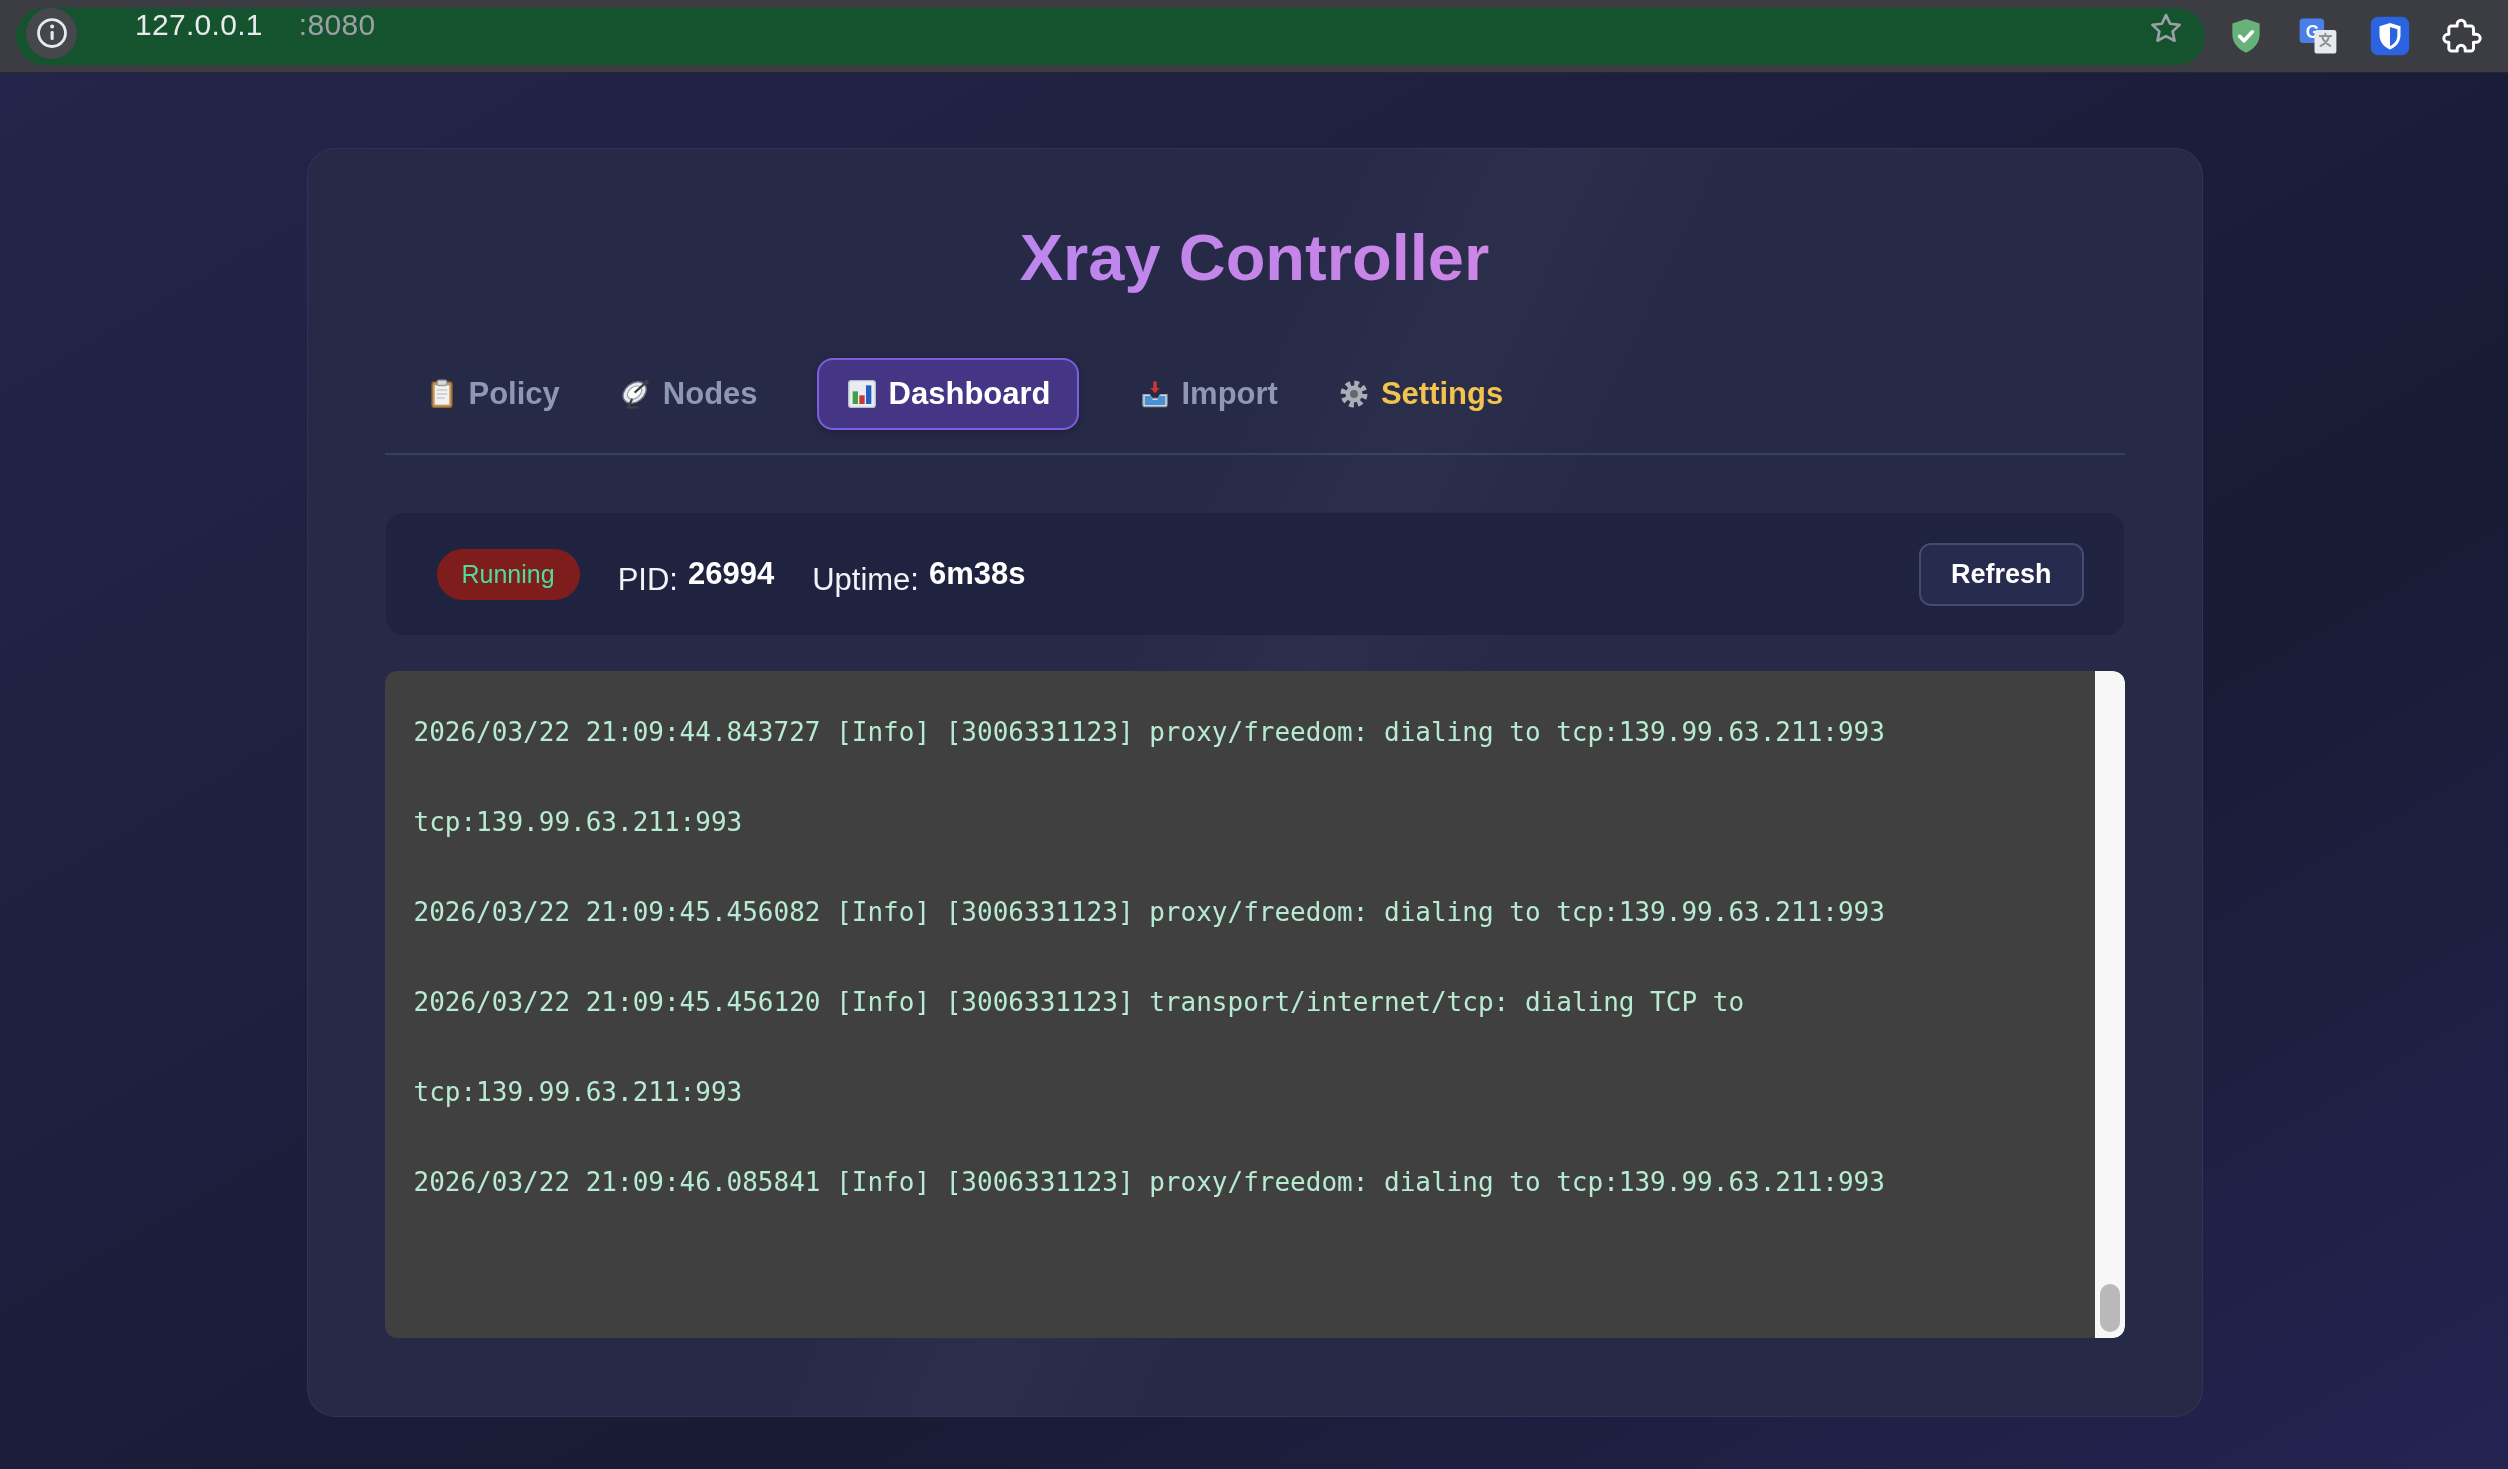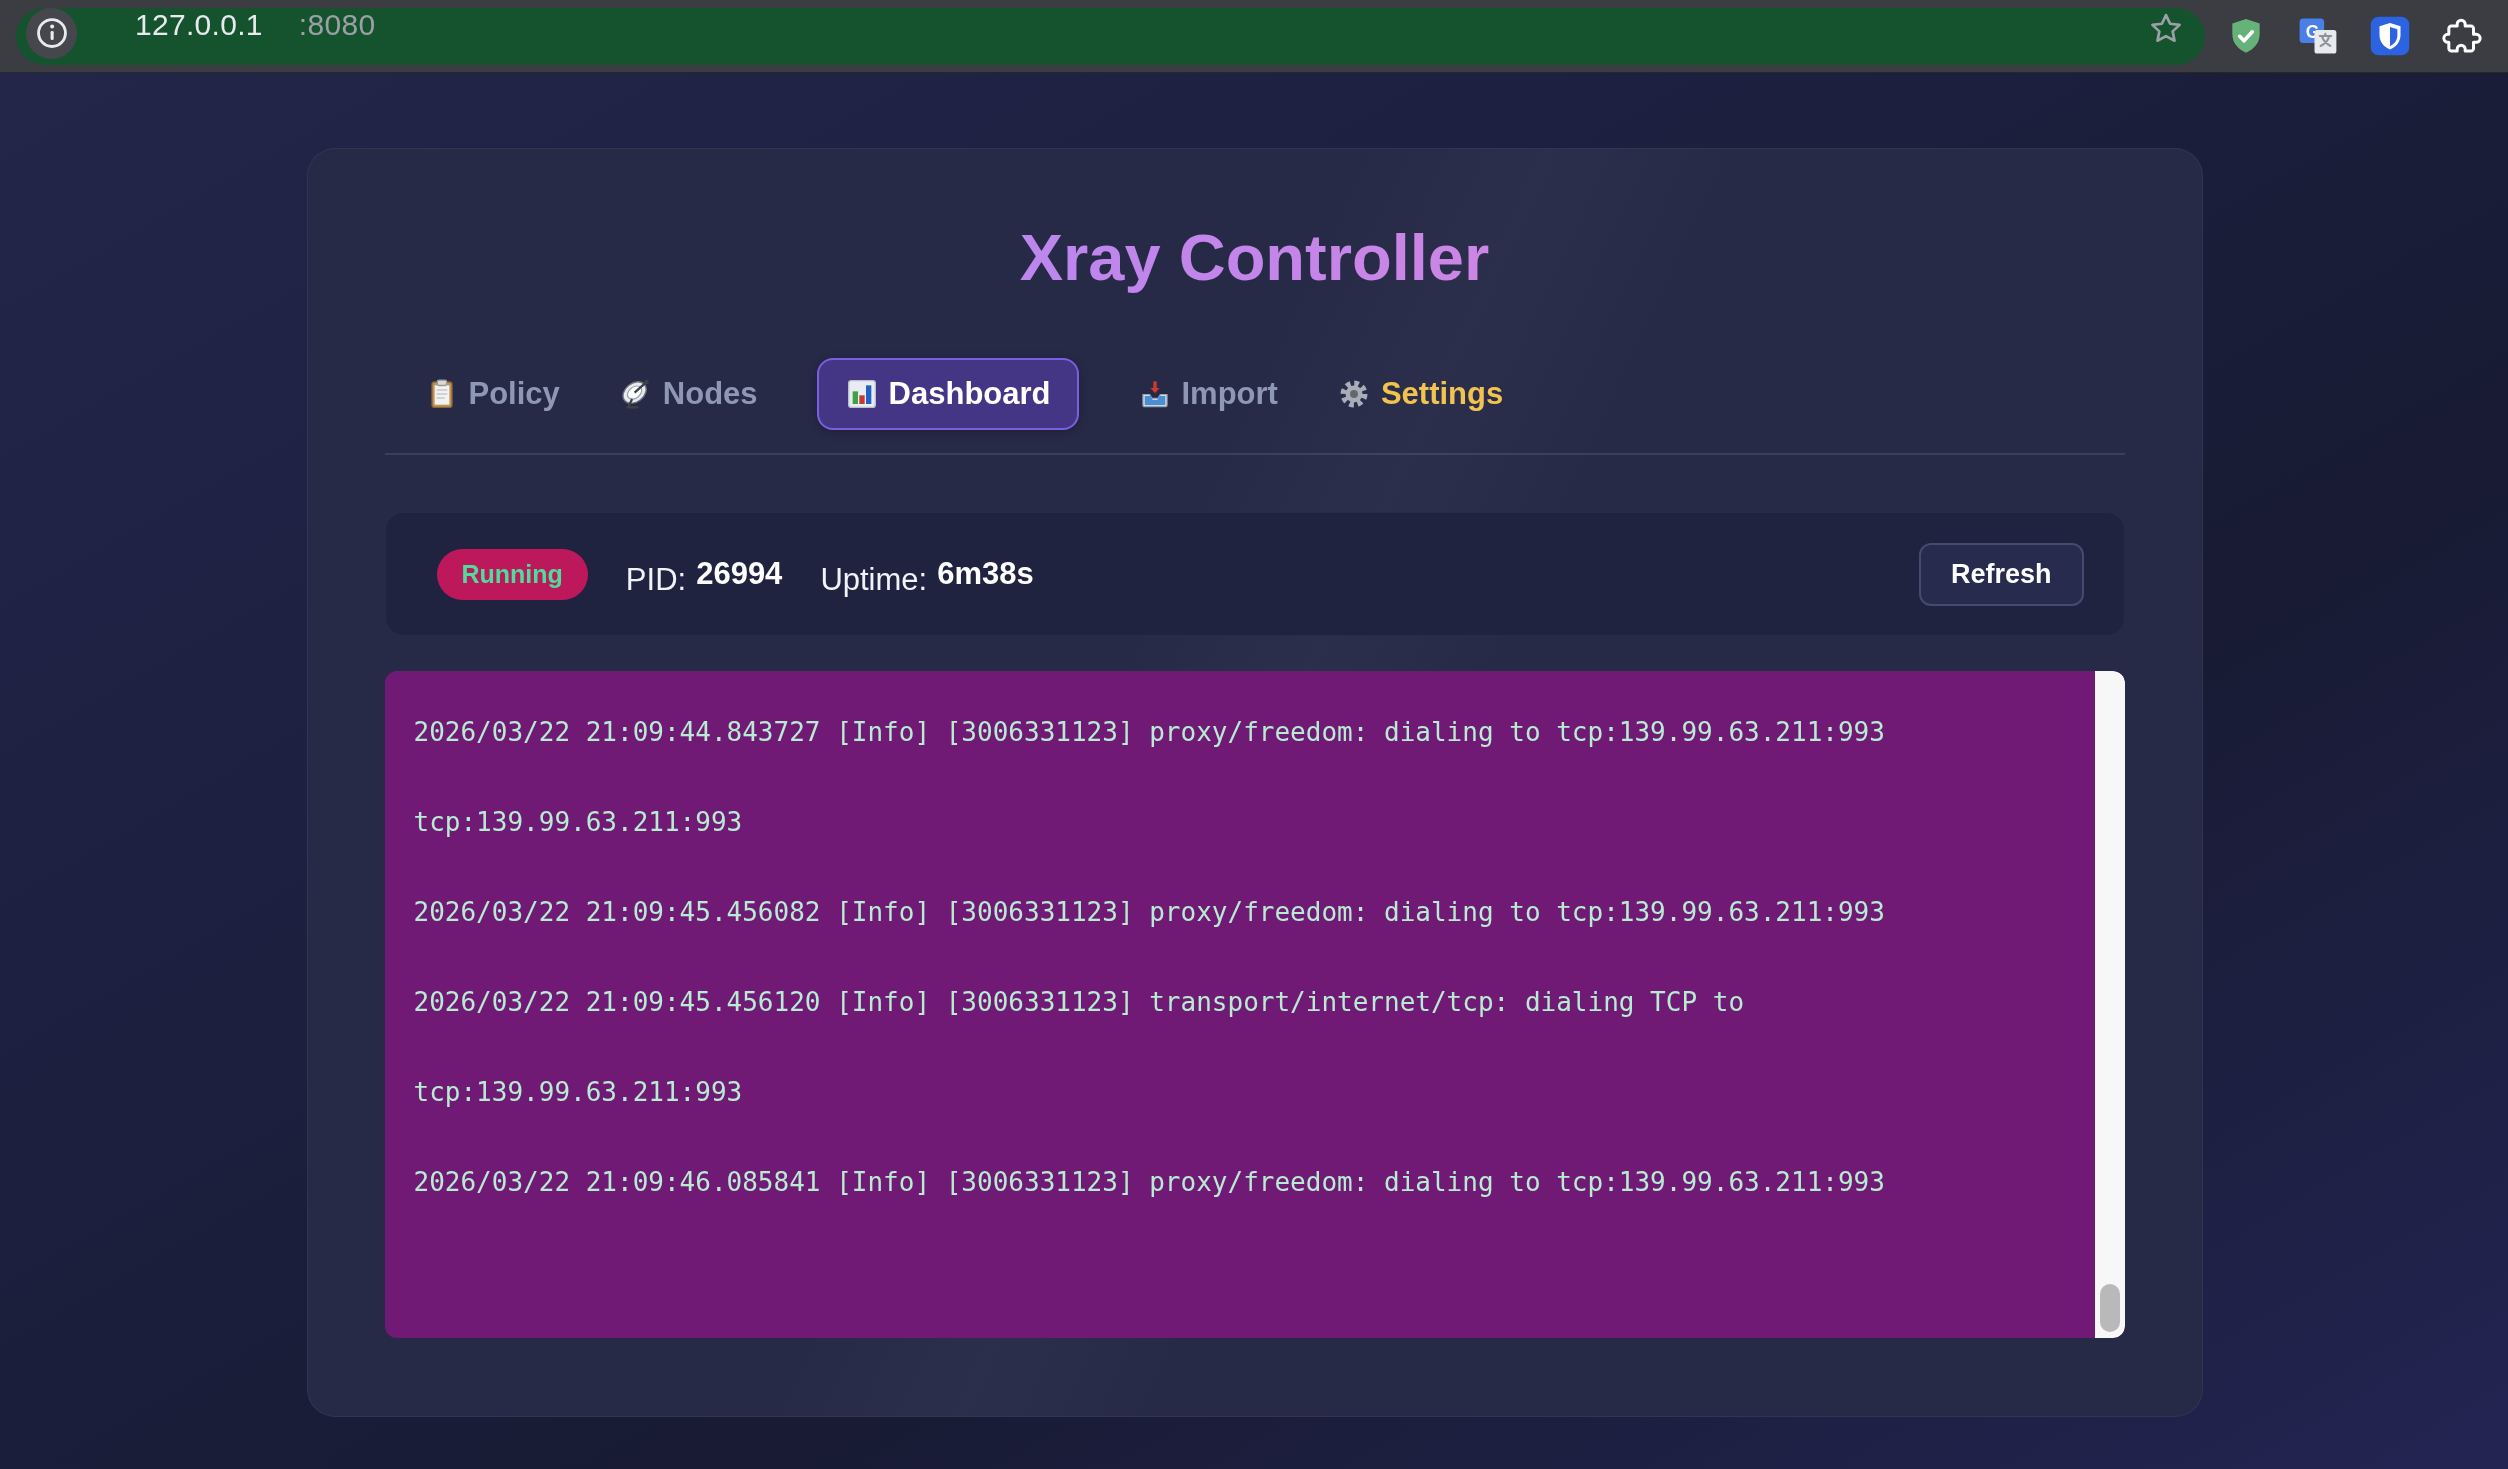--- a/index.html
+++ b/index.html
@@ -56,35 +56,35 @@
   .tab.settings{ color:#f2c24a; }
   .divider{ margin-top:20px; height:2px; background:#3a3f5f; }
 
   
   .status-row{
     margin-top:57px; height:124px; border-radius:18px; background:#20233f;
     border:1px solid rgba(255,255,255,.04); display:flex; align-items:center;
     padding:0 40px 0 51px; position:relative;
   }
   .badge{
-    background:#be185d; color:#4fdc9b; font-size:25px; font-weight:700;
+    background:#7f1d1d; color:#4fdc9b; font-size:25px; font-weight:400;
     padding:11px 25px; border-radius:989px;
   }
   .stat-label{ font-size:31px; color:#f1f3f8; margin-left:38px;margin-top:12px; }
   .stat-value{ font-size:31px; color:#ffffff; font-weight:700; margin-left:10px; }
   .refresh-btn{
     margin-left:auto; background:#272b4d; border:2px solid #454a70; border-radius:12px;
     color:#ffffff; font-size:27px; font-weight:700; padding:14px 30px; cursor:pointer;
     font-family:"Liberation Sans", sans-serif;
     text-align:right;
   }
 
   
   .log-panel{
-    margin-top:35px; height:667px; border-radius:12px; background:#701a75;
+    margin-top:35px; height:667px; border-radius:12px; background:#404040;
     position:relative; overflow:hidden;
   }
   .log-text{
     position:absolute; top:-14px; left:29px; right:44px;
     font-family:"DejaVu Sans Mono", monospace; font-size:26px; line-height:30px;
     color:#b7ecd2; white-space:pre;
   }
   .scroll-track{
     position:absolute; top:0; right:0; bottom:0; width:30px; background:#f7f7f7;
     border-radius:0 12px 12px 0;

